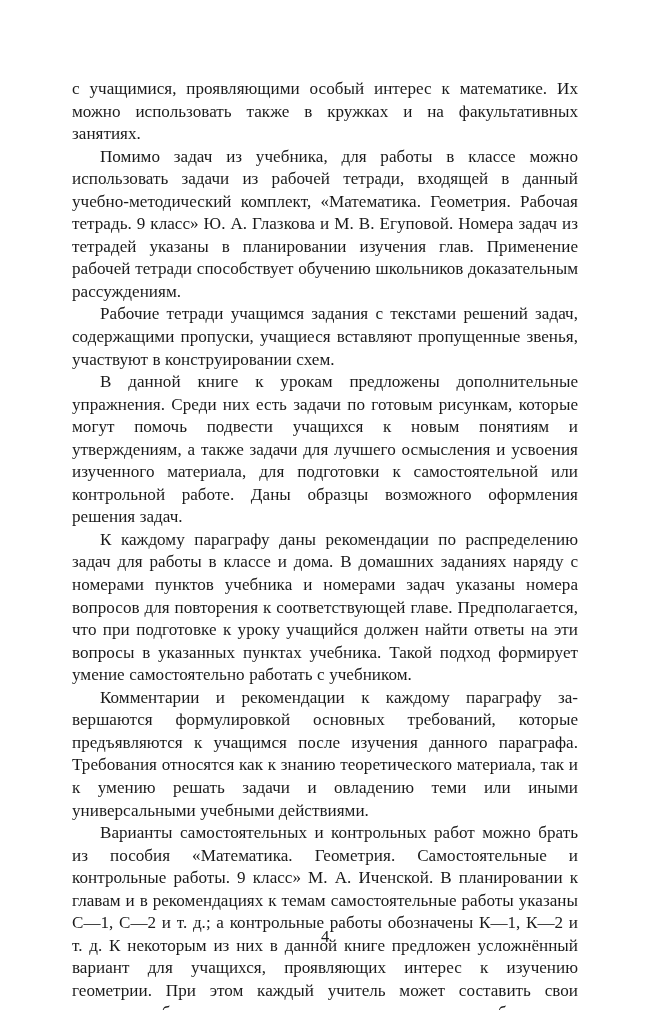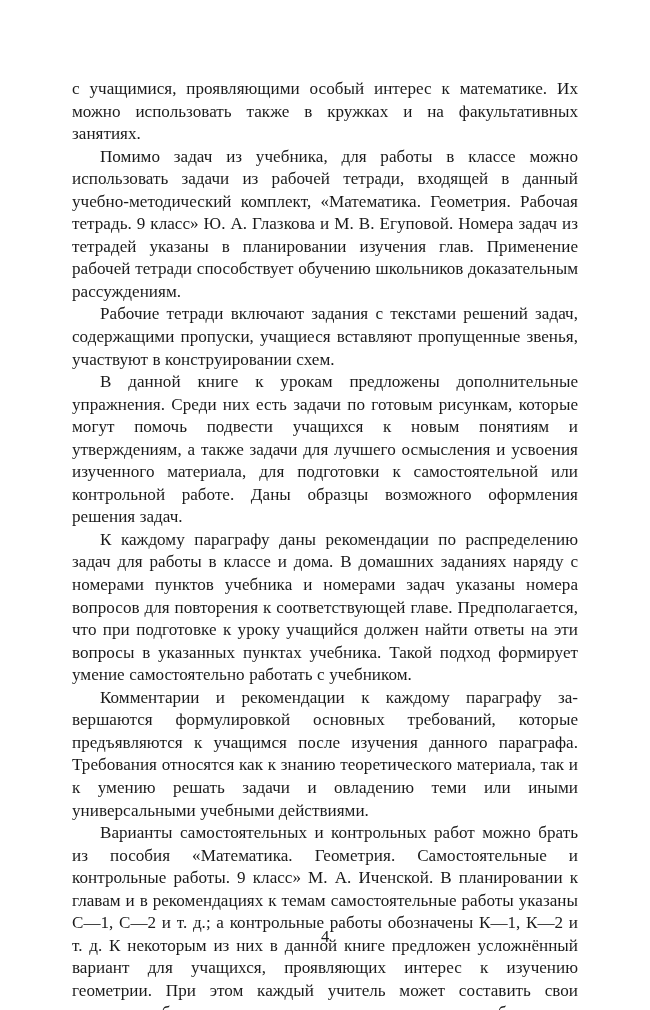--- a/index.html
+++ b/index.html
@@ -67,21 +67,21 @@
 <body>
 
 <div class="page">
 
   <div class="text-column">
 
     <p class="para no-indent">с учащимися, проявляющими особый интерес к математике. Их можно использовать также в кружках и на факультатив­ных занятиях.</p>
 
     <p class="para">Помимо задач из учебника, для работы в классе можно использовать задачи из рабочей тетради, входящей в данный учебно-методический комплект, «Математика. Геометрия. Рабочая тетрадь. 9 класс» Ю. А. Глазкова и М. В. Егуповой. Номера задач из тетрадей указаны в планировании изучения глав. Применение рабочей тетради способствует обучению школьников доказательным рассуждениям.</p>
 
-    <p class="para">Рабочие тетради включают задания с текстами решений задач, содержащими пропуски, учащиеся вставляют пропу­щенные звенья, участвуют в конструировании схем.</p>
+    <p class="para">Рабочие тетради учащимся задания с текстами решений задач, содержащими пропуски, учащиеся вставляют пропу­щенные звенья, участвуют в конструировании схем.</p>
 
     <p class="para">В данной книге к урокам предложены дополнительные упражнения. Среди них есть задачи по готовым рисункам, которые могут помочь подвести учащихся к новым понятиям и утверждениям, а также задачи для лучшего осмысления и усвоения изученного материала, для подготовки к самостоя­тельной или контрольной работе. Даны образцы возможного оформления решения задач.</p>
 
     <p class="para">К каждому параграфу даны рекомендации по распределе­нию задач для работы в классе и дома. В домашних заданиях наряду с номерами пунктов учебника и номерами задач ука­заны номера вопросов для повторения к соответствующей главе. Предполагается, что при подготовке к уроку учащий­ся должен найти ответы на эти вопросы в указанных пунктах учебника. Такой подход формирует умение самостоятельно работать с учебником.</p>
 
     <p class="para">Комментарии и рекомендации к каждому параграфу за­вершаются формулировкой основных требований, которые предъявляются к учащимся после изучения данного пара­графа. Требования относятся как к знанию теоретического материала, так и к умению решать задачи и овладению теми или иными универсальными учебными действиями.</p>
 
     <p class="para">Варианты самостоятельных и контрольных работ можно брать из пособия «Математика. Геометрия. Самостоятельные и контрольные работы. 9 класс» М. А. Иченской. В планиро­вании к главам и в рекомендациях к темам самостоятельные работы указаны С—1, С—2 и т. д.; а контрольные работы обозначены К—1, К—2 и т. д. К некоторым из них в данной книге предложен усложнённый вариант для учащихся, про­являющих интерес к изучению геометрии. При этом каждый учитель может составить свои варианты работ, а может вос­пользоваться указанным пособием.</p>
 
   </div>

